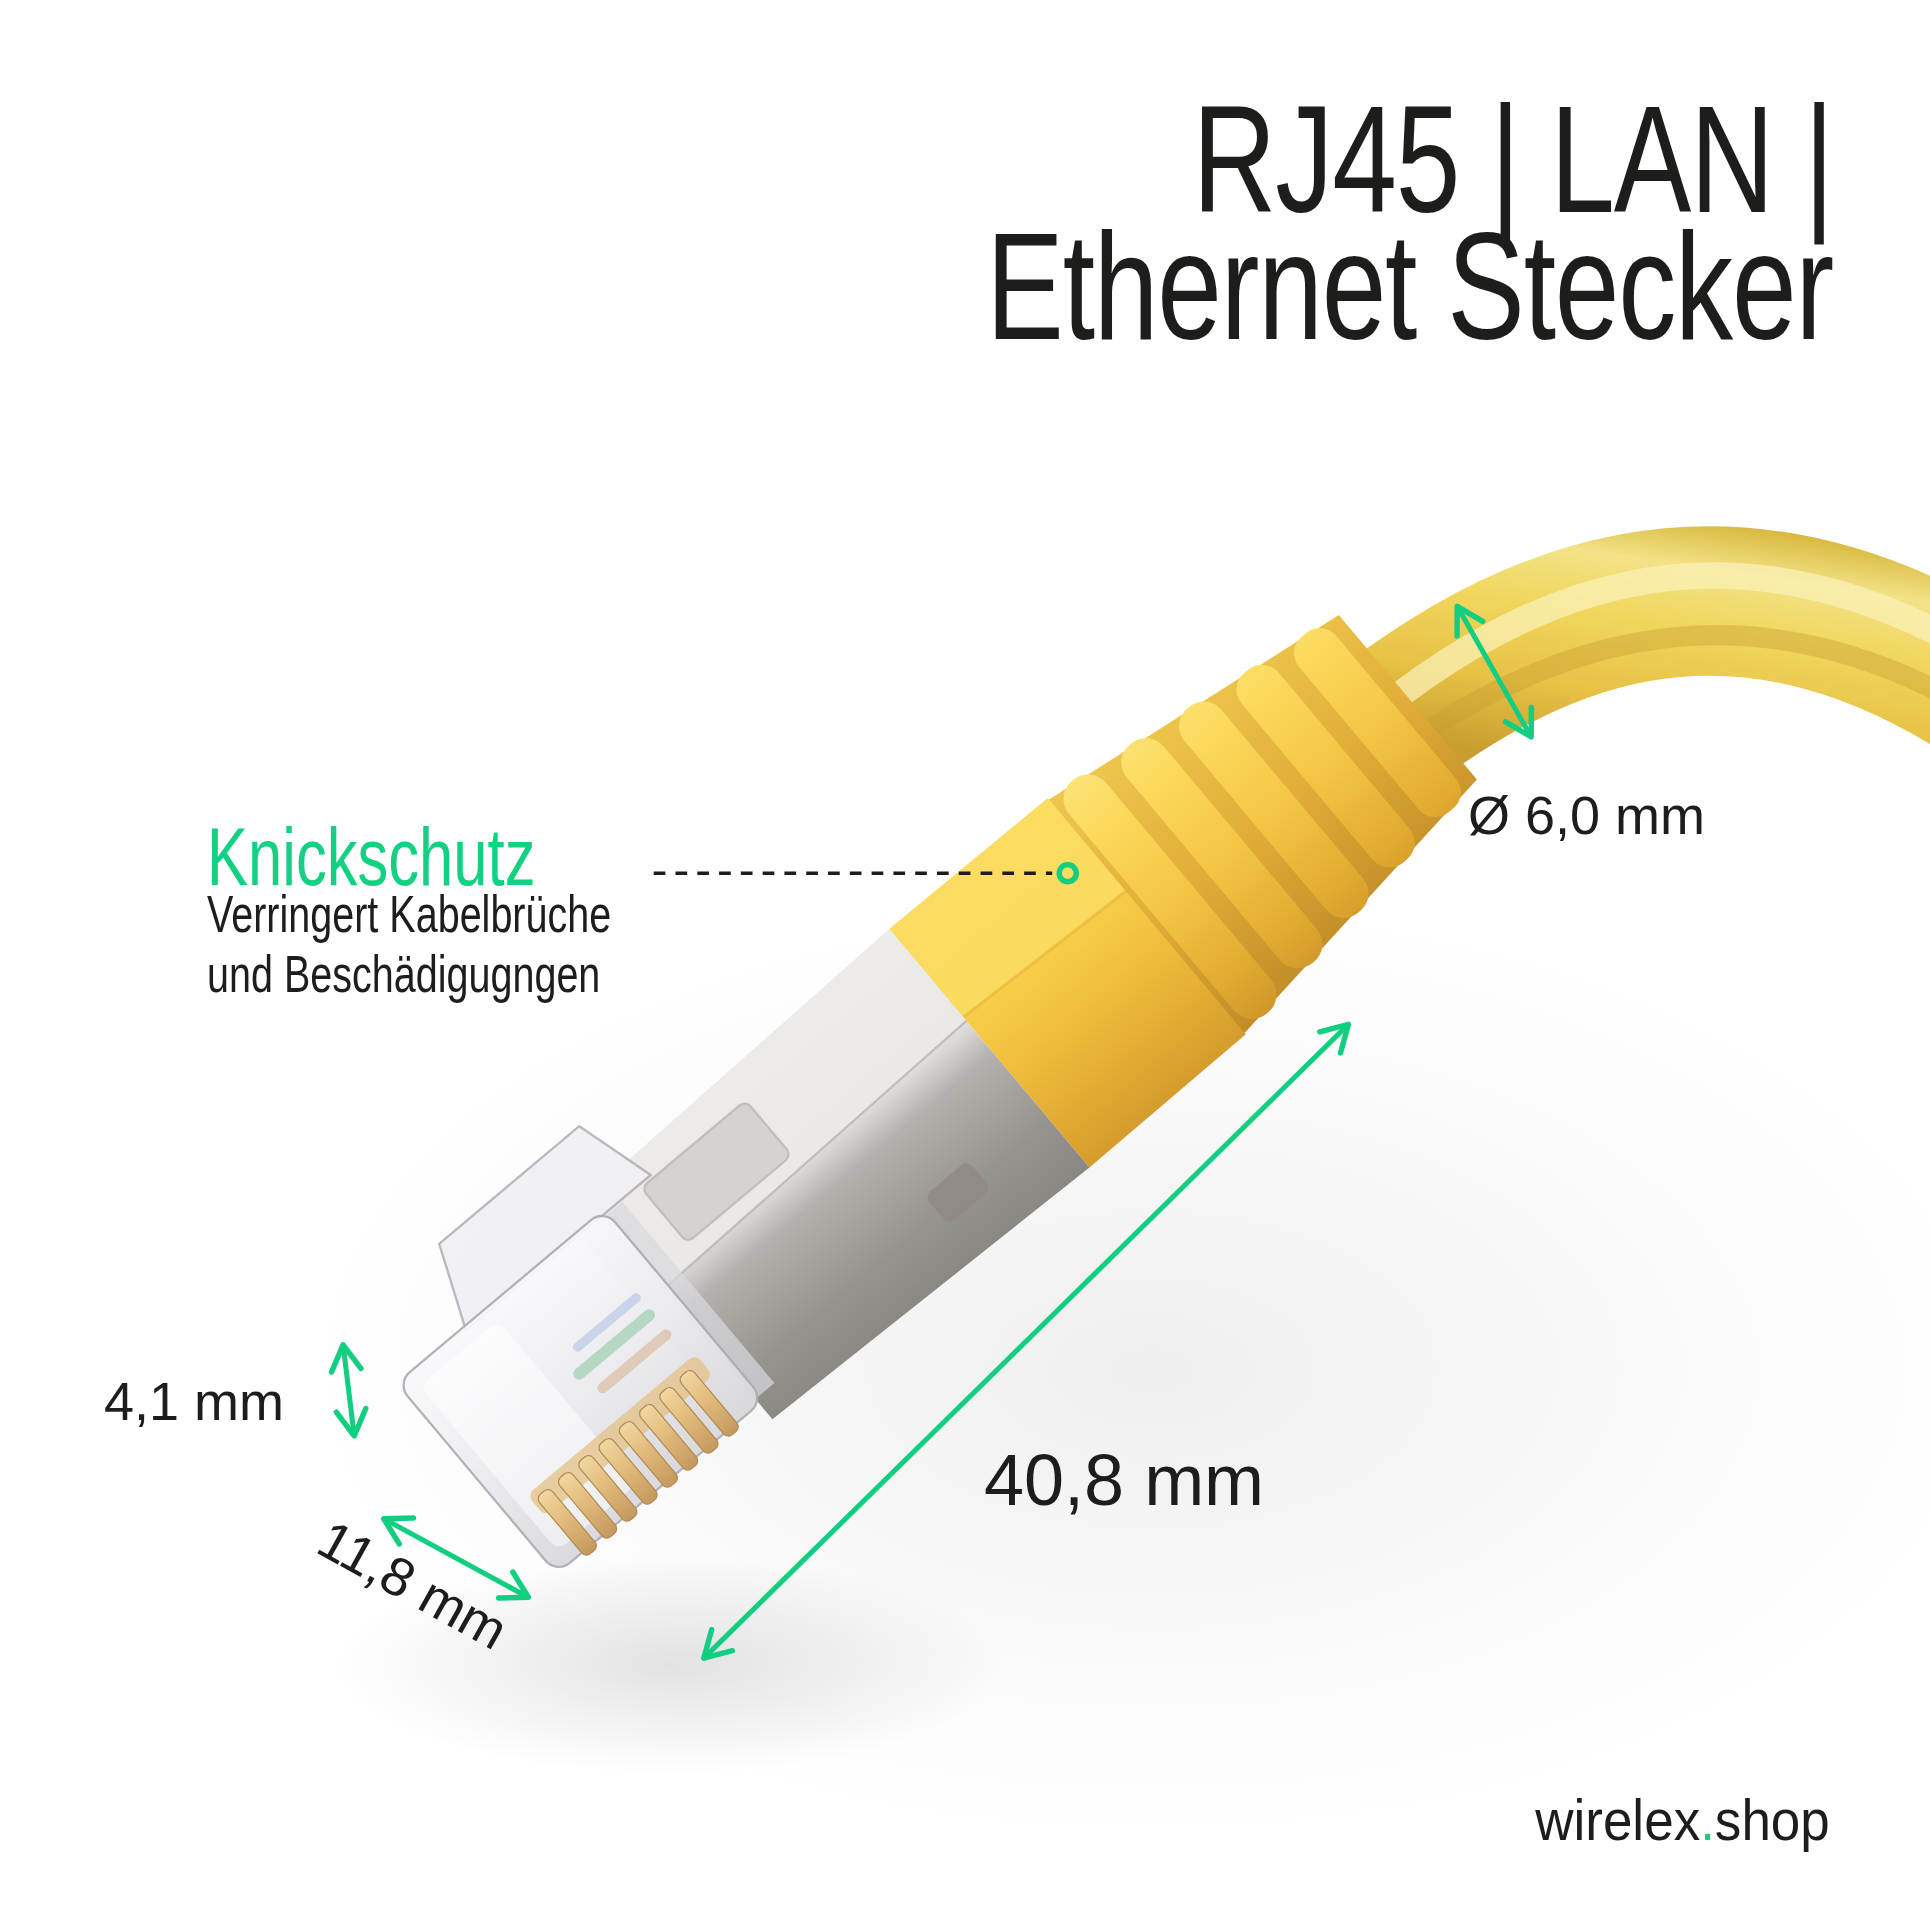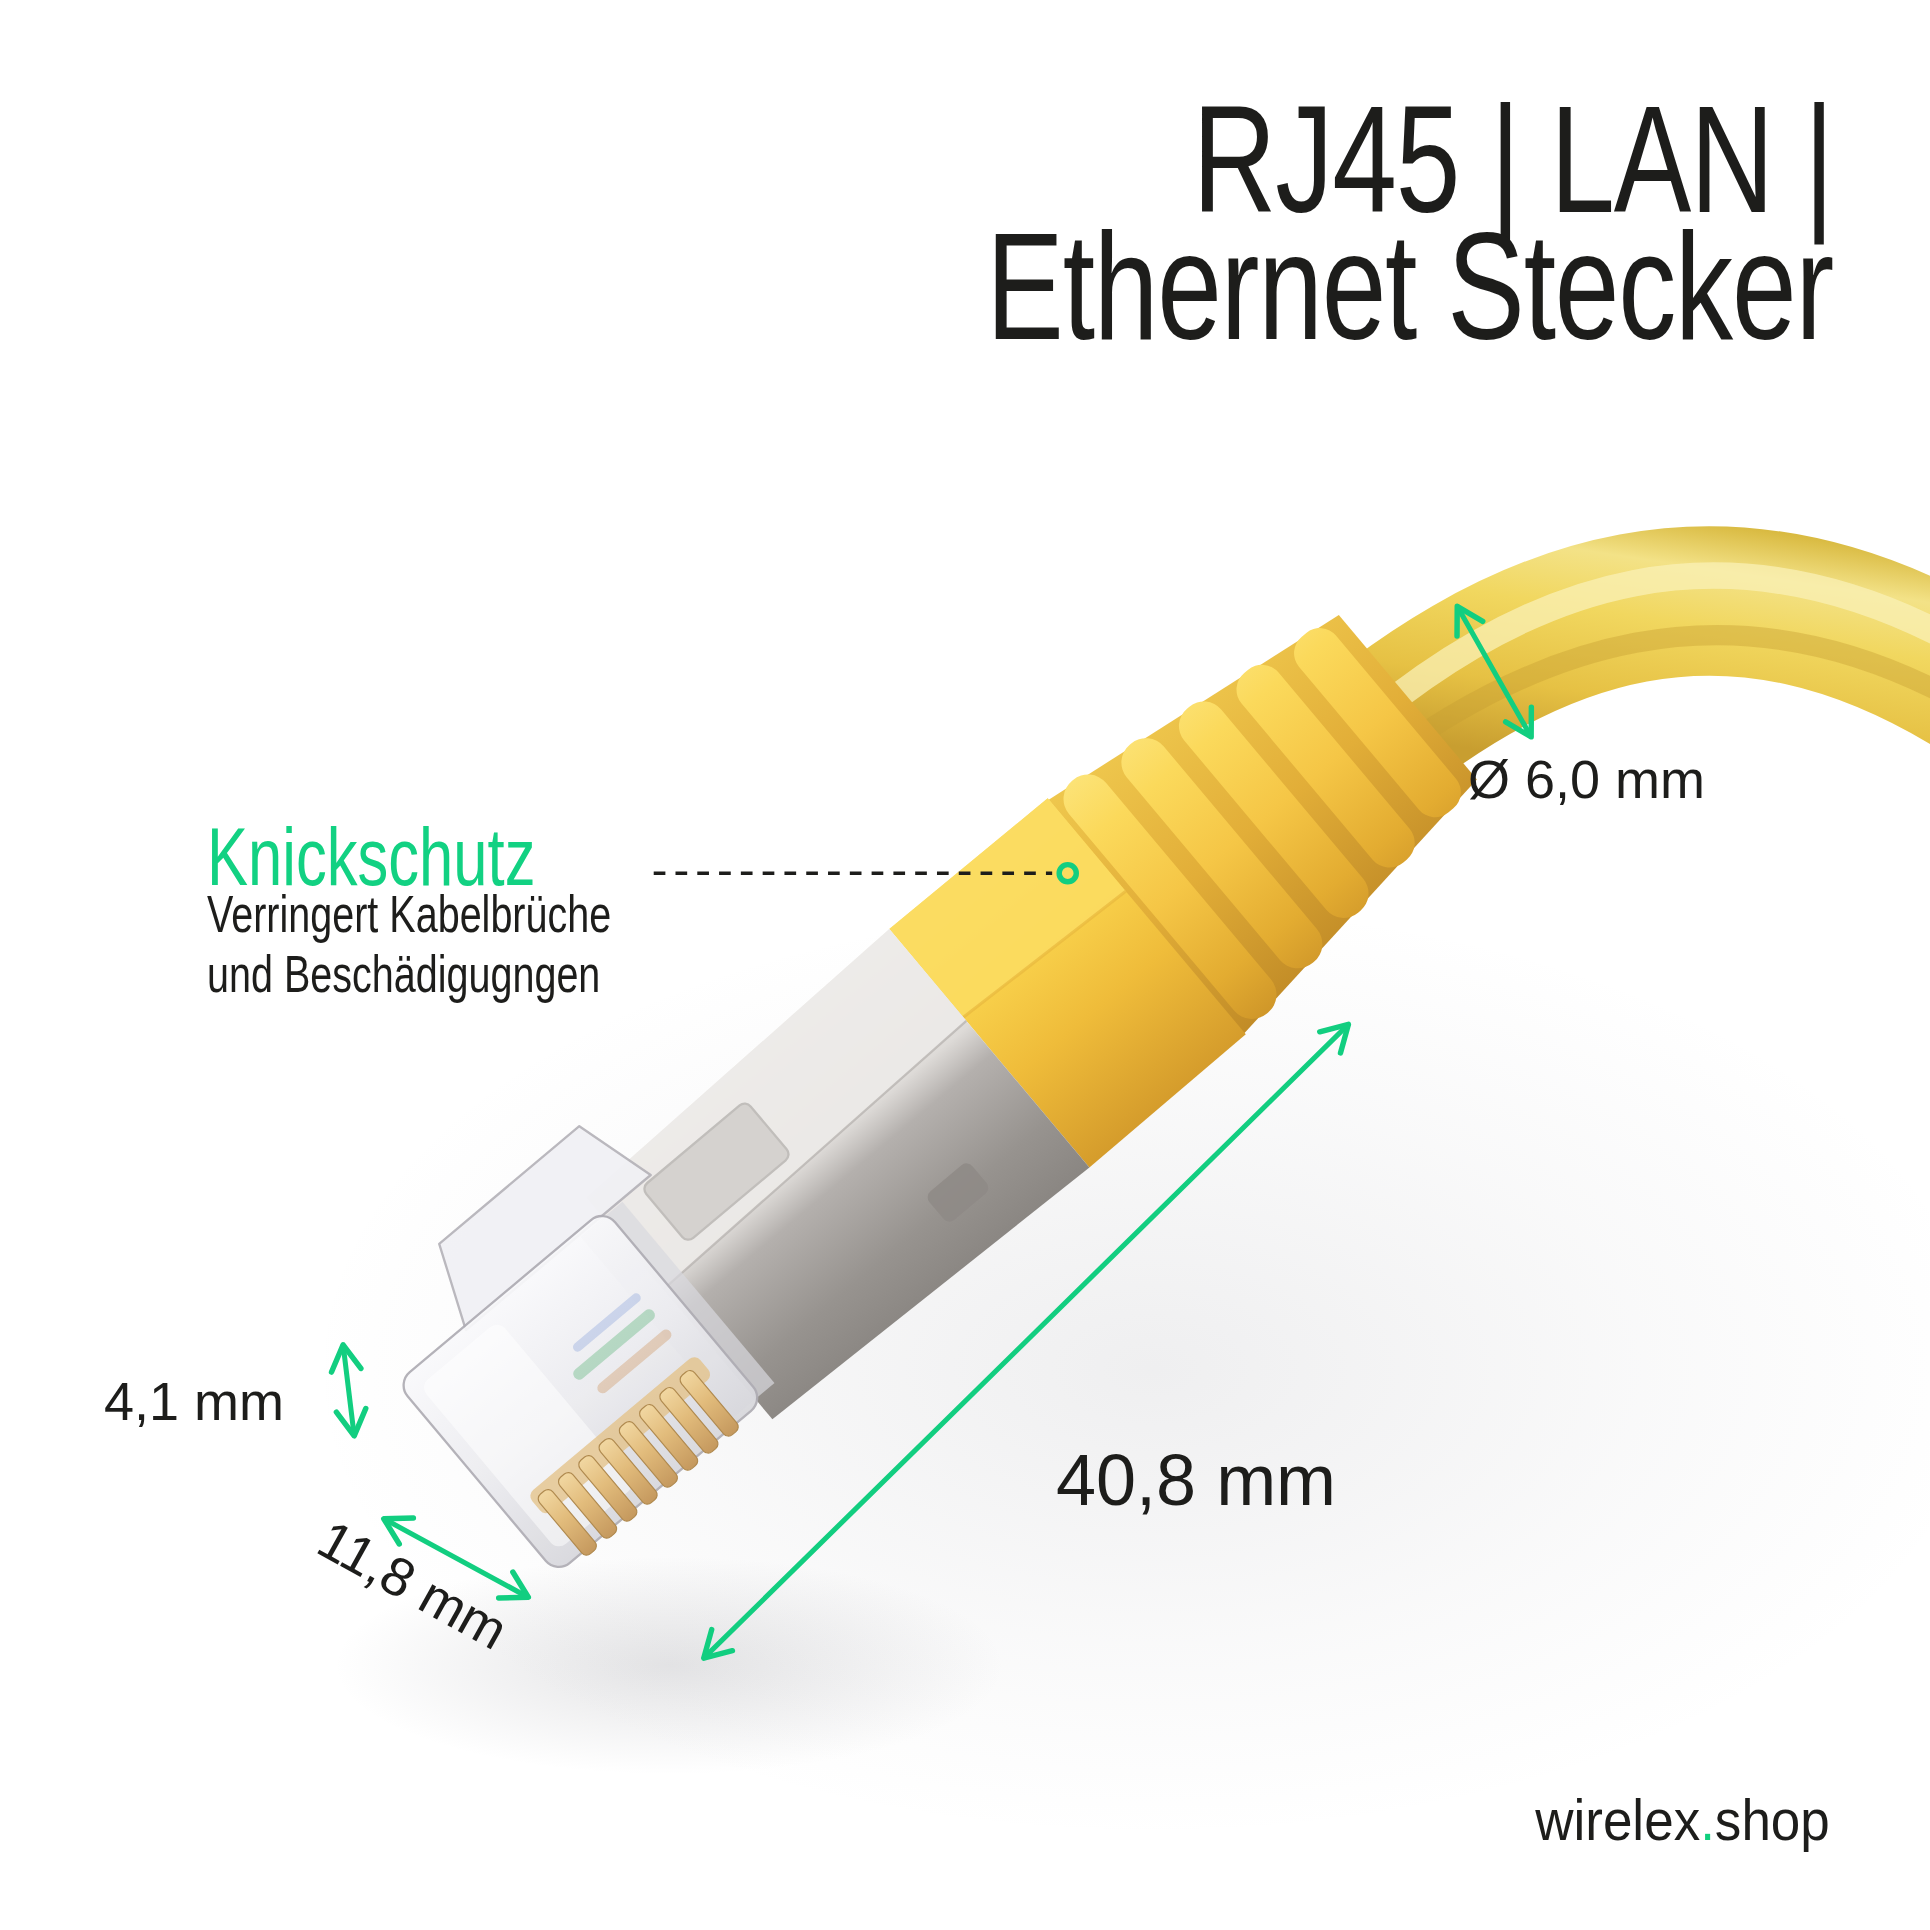--- a/index.html
+++ b/index.html
@@ -28,24 +28,24 @@
   .callout-sub{
     left:207px;top:884px;
     font-size:52px;line-height:60px;
     transform:scaleX(0.76);transform-origin:0 0;
     white-space:nowrap;
   }
   
   .dim{
     font-size:54px;line-height:1;white-space:nowrap;color:#1d1d1b;
   }
-  .dim-dia{left:1468px;top:752px;}
+  .dim-dia{left:1468px;top:788px;}
   .dim-h{left:104px;top:1374px;}
   .dim-w{left:336px;top:1511px;transform:rotate(29deg);transform-origin:0 0;}
-  .dim-l{left:1056px;top:1444px;font-size:72px;}
+  .dim-l{left:984px;top:1444px;font-size:72px;}
   
   .brand{
     right:100px;top:1792px;
     font-size:57px;line-height:1;white-space:nowrap;
     transform:scaleX(0.93);transform-origin:100% 0;
   }
   .brand .dot{color:#10d07e;}
   svg.scene{position:absolute;inset:0;}
 </style>
 </head>

